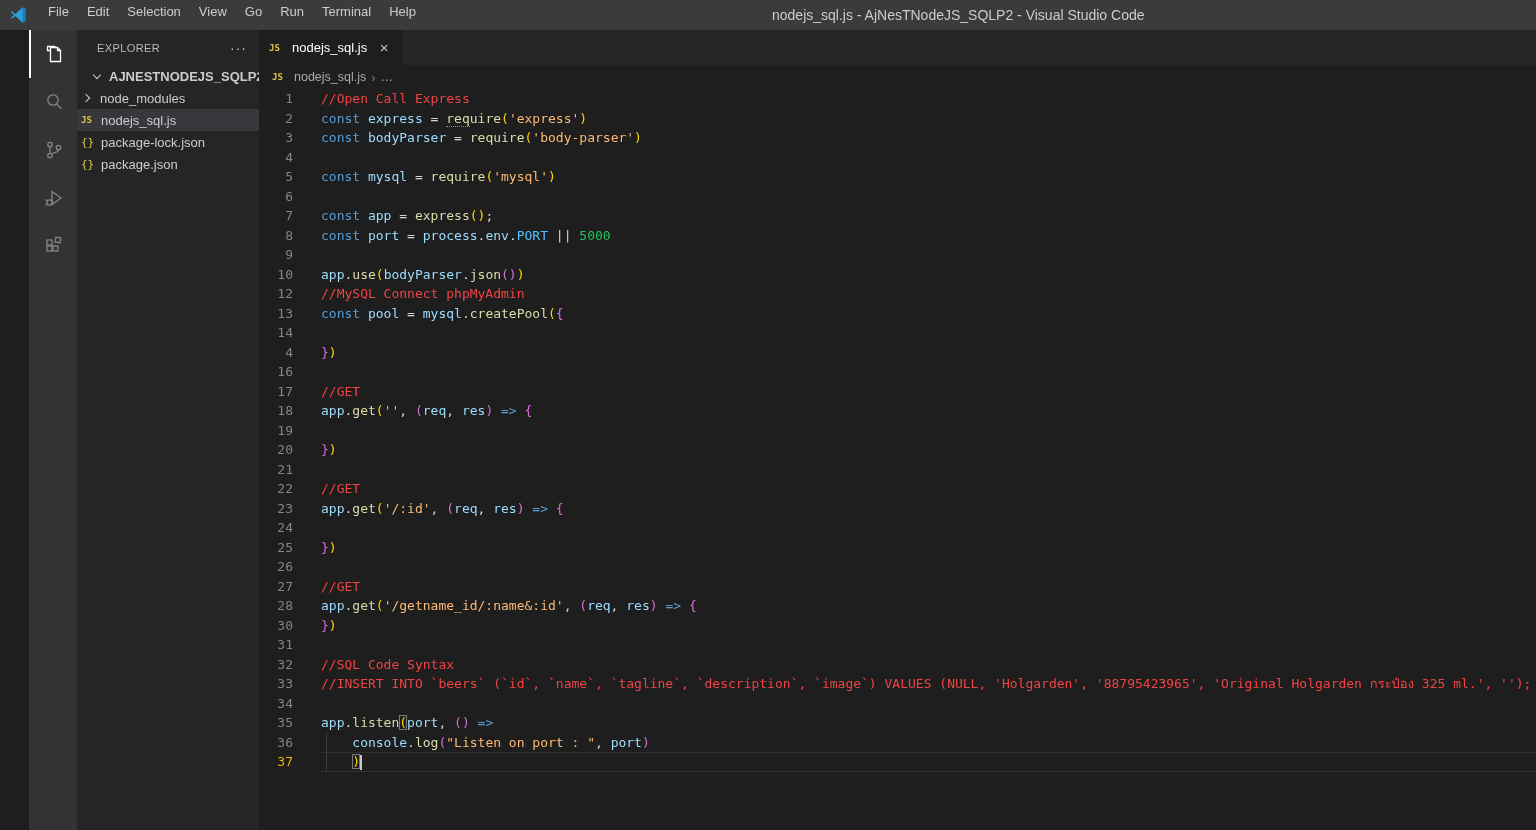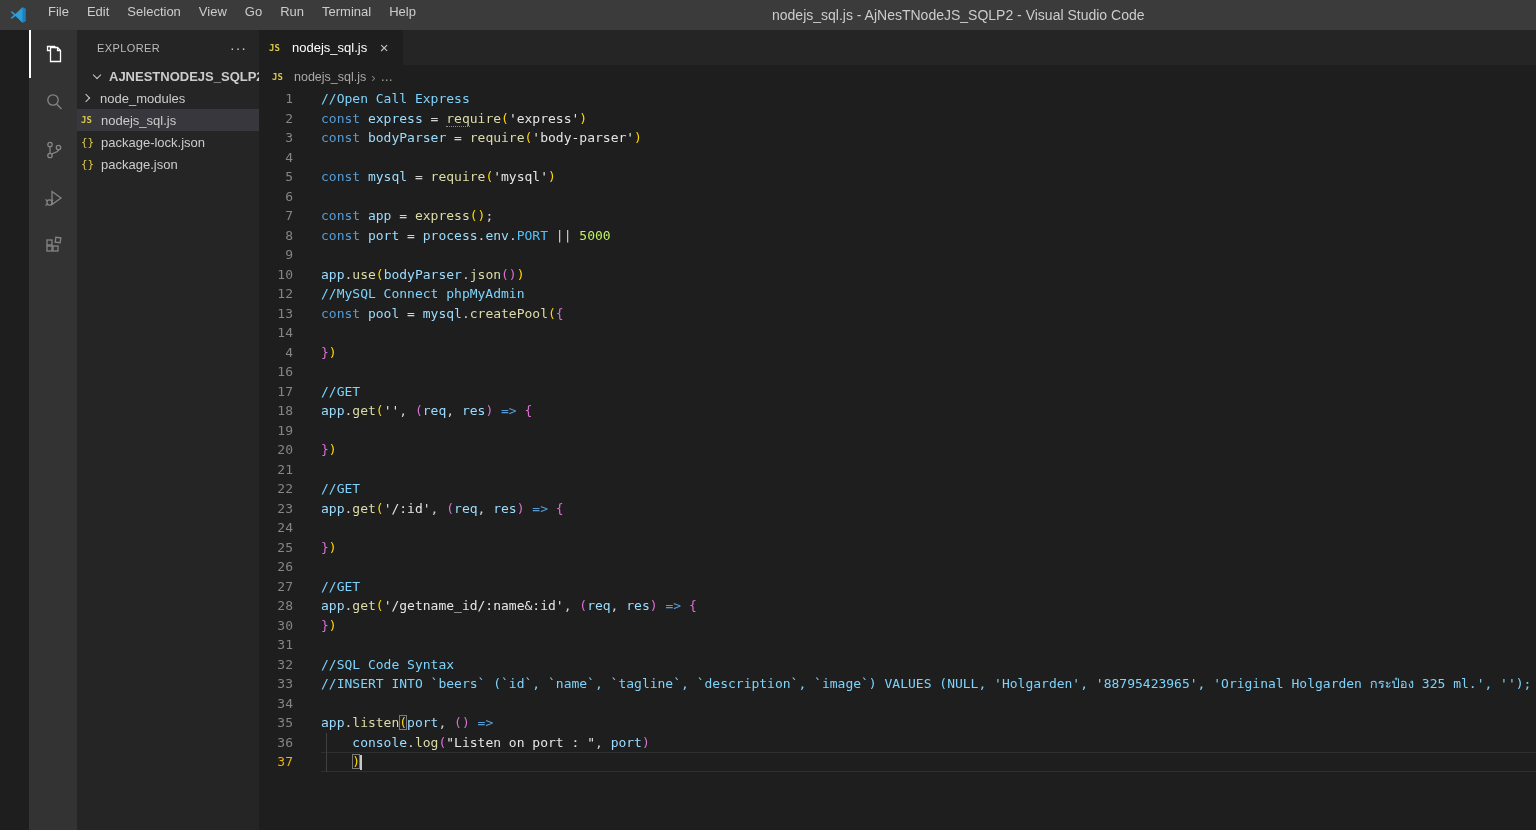--- a/index.html
+++ b/index.html
@@ -63,22 +63,22 @@
   
   .code-area { flex:1; overflow:hidden; font-family:"DejaVu Sans Mono","Liberation Mono",monospace;
                font-size:13px; }
   .line { display:flex; height:19.5px; line-height:19.5px; white-space:pre; }
   .ln { width:34px; flex:none; text-align:right; color:#858585; cursor:pointer; }
   .code { flex:1; margin-left:28px; position:relative; cursor:text; min-width:0; }
   .line.active-line .code { box-shadow:inset 0 1px 0 #2f2f2f, inset 0 -1px 0 #2f2f2f; }
   .line.active-line .ln { color:#eab308; }
   .guide { position:absolute; left:5px; top:0; bottom:0; width:1px; background:#404040; }
 
-  .t-c { color:#7dd3fc; } .t-k { color:#569cd6; } .t-v { color:#9cdcfe; }
-  .t-f { color:#dcdcaa; } .t-s { color:#e5e5e5; } .t-n { color:#bef264; }
+  .t-c { color:#ef4444; } .t-k { color:#569cd6; } .t-v { color:#9cdcfe; }
+  .t-f { color:#dcdcaa; } .t-s { color:#fdba74; } .t-n { color:#22c55e; }
   .t-C { color:#4fc1ff; } .t-p { color:#d4d4d4; } .t-w { color:#d4d4d4; }
   .t-g { color:#ffd700; } .t-m { color:#da70d6; }
   .t-x { color:#ffd700; outline:1px solid #7a7a7a; outline-offset:-1px; }
   .hint-dotted { border-bottom:1.5px dotted #8a8a8a; }
   .cursor { display:inline-block; width:2px; height:15px; background:#c8c8c8;
             vertical-align:middle; margin-left:0px; }
 </style>
 </head>
 <body>
 

